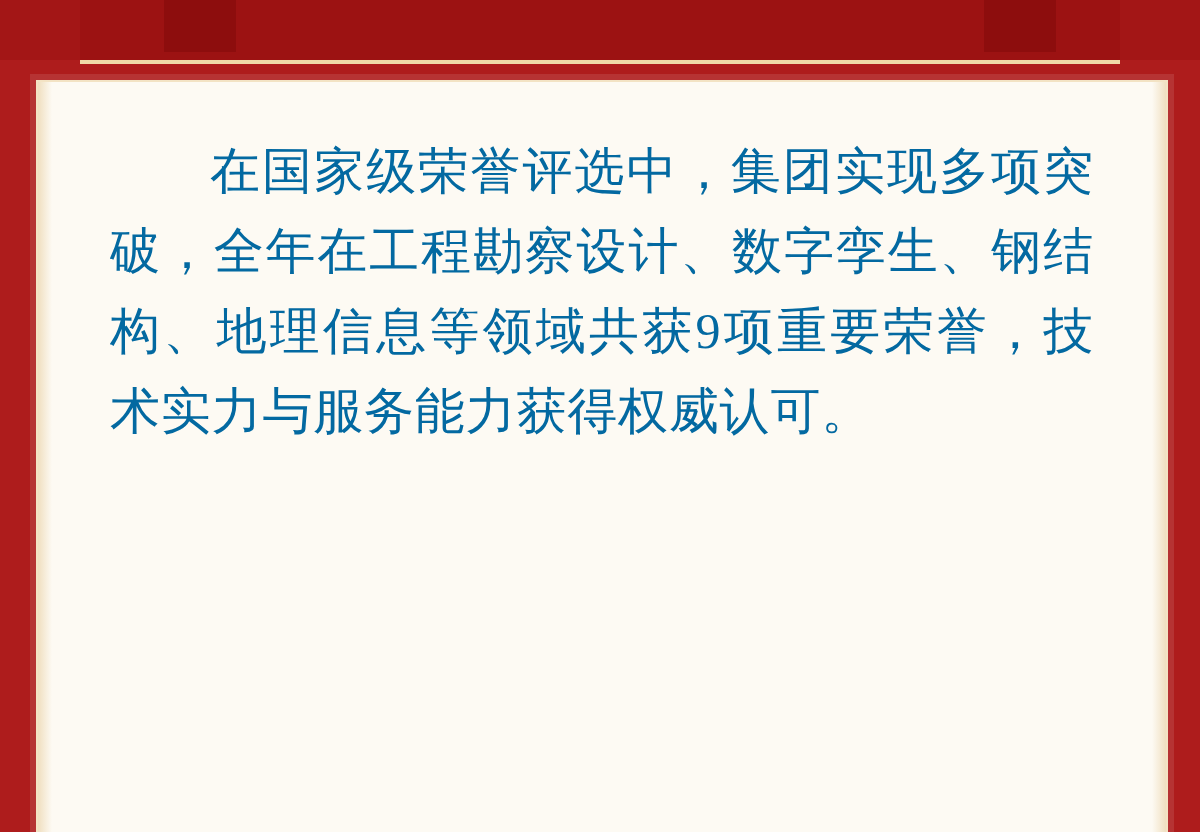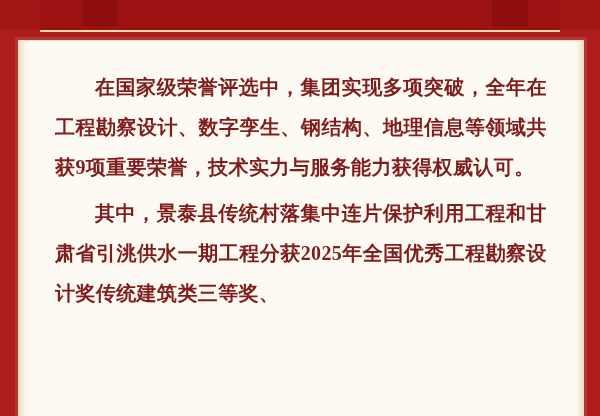--- a/index.html
+++ b/index.html
@@ -83,28 +83,27 @@
     left: 36px;
     top: 26px;
     width: 492px;
     height: 350px;
     overflow: hidden;
   }
 
   .para {
     margin: 0 0 6px 0;
     font-family: "Liberation Serif", serif;
-    font-size: 20px;
+    font-size: 25px;
     line-height: 40px;
-    color: #7f1d1d;
+    color: #0369a1;
     text-align: justify;
     text-justify: inter-ideograph;
     text-indent: 2em;
     letter-spacing: 0.4px;
-    font-weight: bold;
   }
 
   
   .para.clipped {
     margin-bottom: 0;
   }
 </style>
 </head>
 <body>
 
@@ -116,17 +115,16 @@
       <div class="banner-block b2"></div>
     </div>
   </div>
 
   <div class="paper">
     <div class="paper-edge-left"></div>
     <div class="paper-edge-right"></div>
 
     <div class="article-body">
       <p class="para">在国家级荣誉评选中，集团实现多项突破，全年在工程勘察设计、数字孪生、钢结构、地理信息等领域共获9项重要荣誉，技术实力与服务能力获得权威认可。</p>
-      <p class="para">其中，景泰县传统村落集中连片保护利用工程和甘肃省引洮供水一期工程分获2025年全国优秀工程勘察设计奖传统建筑类三等奖、</p>
     </div>
   </div>
 
 </div>
 
 </body></html>

